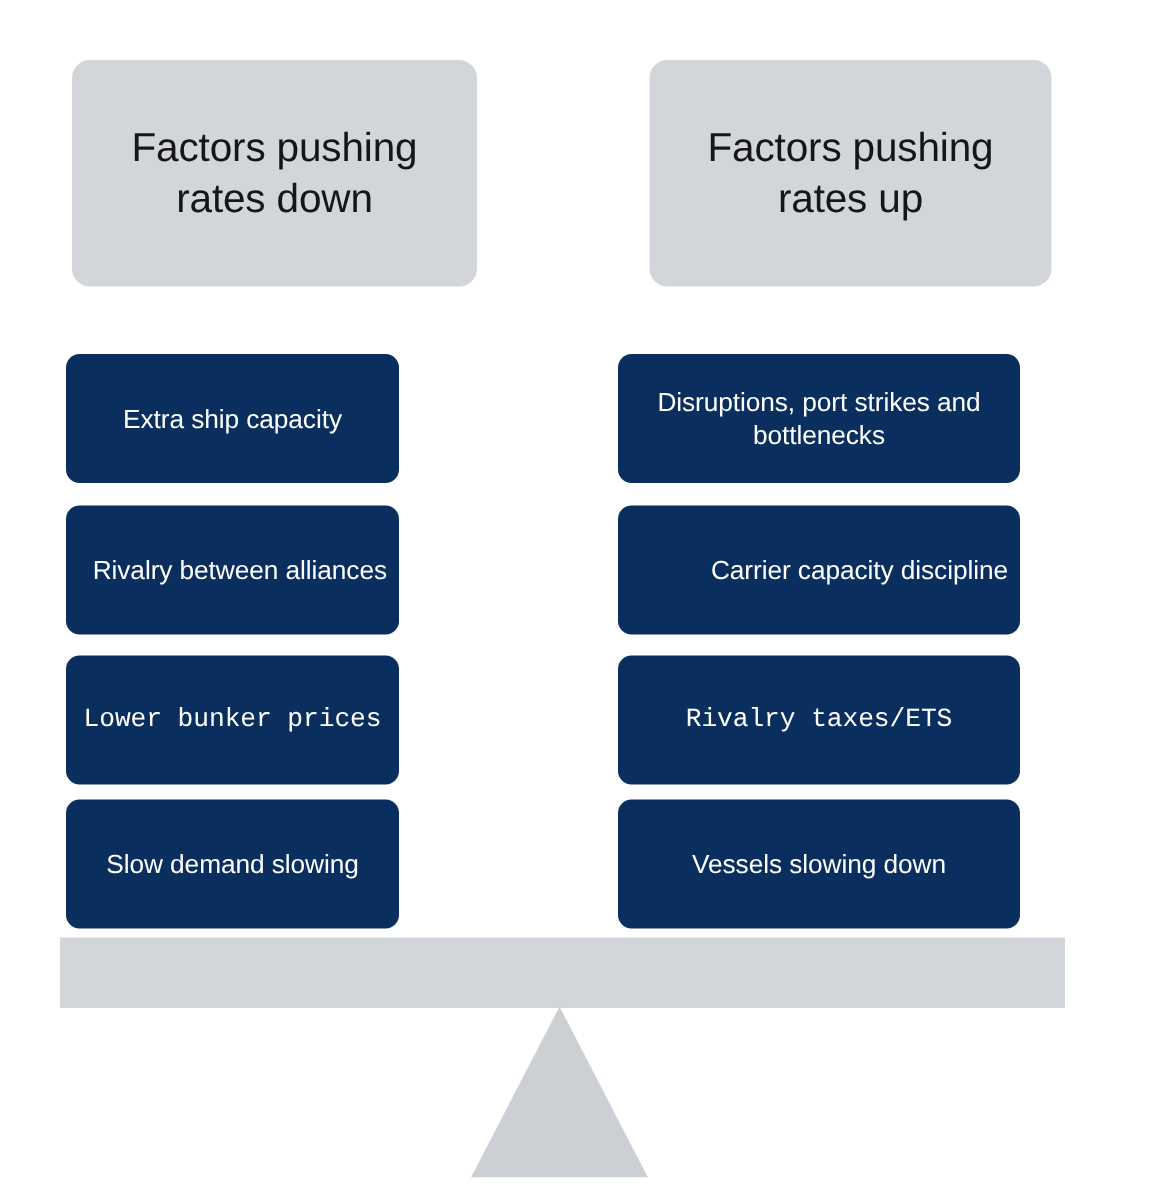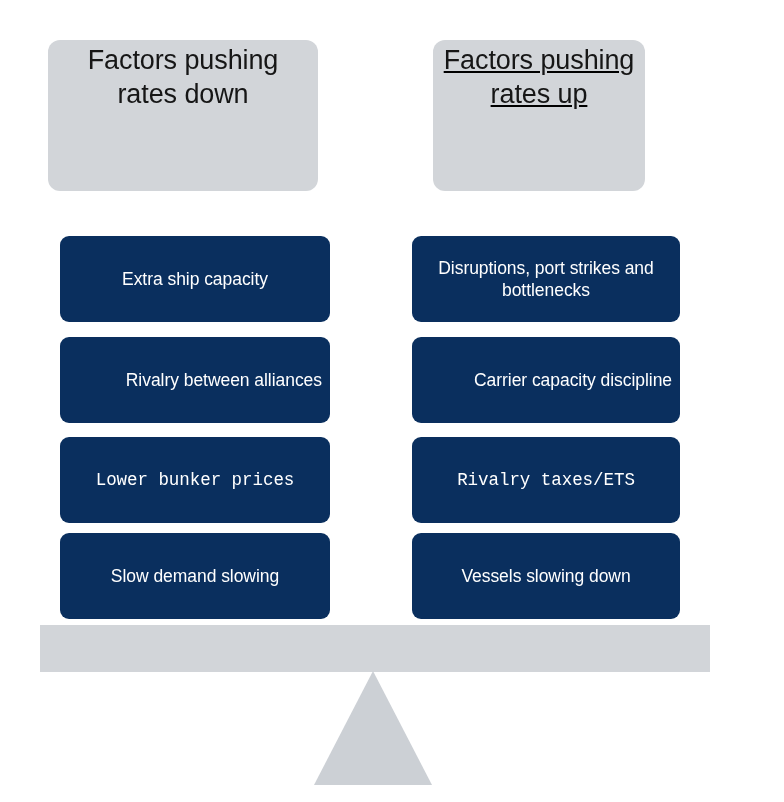--- a/index.html
+++ b/index.html
@@ -25,34 +25,35 @@
   }
 
   
   .header-box {
     position: absolute;
     top: 40px;
     height: 151px;
     background: #d2d5d9;
     border-radius: 12px;
     display: flex;
+    align-items: center;
     justify-content: center;
     box-sizing: border-box;
     padding: 4px 10px;
   }
   .header-box .label {
     color: #161616;
     font-size: 27px;
     line-height: 1.25;
     text-align: center;
     font-weight: 400;
     letter-spacing: -0.1px;
   }
   #header-left  { left: 48px;  width: 270px; }
-  #header-right { left: 433px; width: 212px; text-decoration: underline; }
+  #header-right { left: 433px; width: 268px; }
 
   
   .factor-card {
     position: absolute;
     height: 86px;
     background: #0a2f5e;
     border-radius: 9px;
     display: flex;
     align-items: center;
     justify-content: center;
@@ -60,21 +61,21 @@
     padding: 3px 8px;
   }
   .factor-card .label {
     color: #ffffff;
     font-size: 17.5px;
     line-height: 1.28;
     text-align: center;
     font-weight: 400;
     letter-spacing: -0.05px;
   }
-  .col-left  .factor-card { left: 60px;  width: 270px; }
+  .col-left  .factor-card { left: 44px;  width: 222px; }
   .col-right .factor-card { left: 412px; width: 268px; }
 
   .row-0 { top: 236px; }
   .row-1 { top: 337px; justify-content: flex-end; }
   .row-2 { top: 437px; font-family: Liberation Mono, monospace; }
   .row-3 { top: 533px; }
 
   
   #beam {
     position: absolute;

